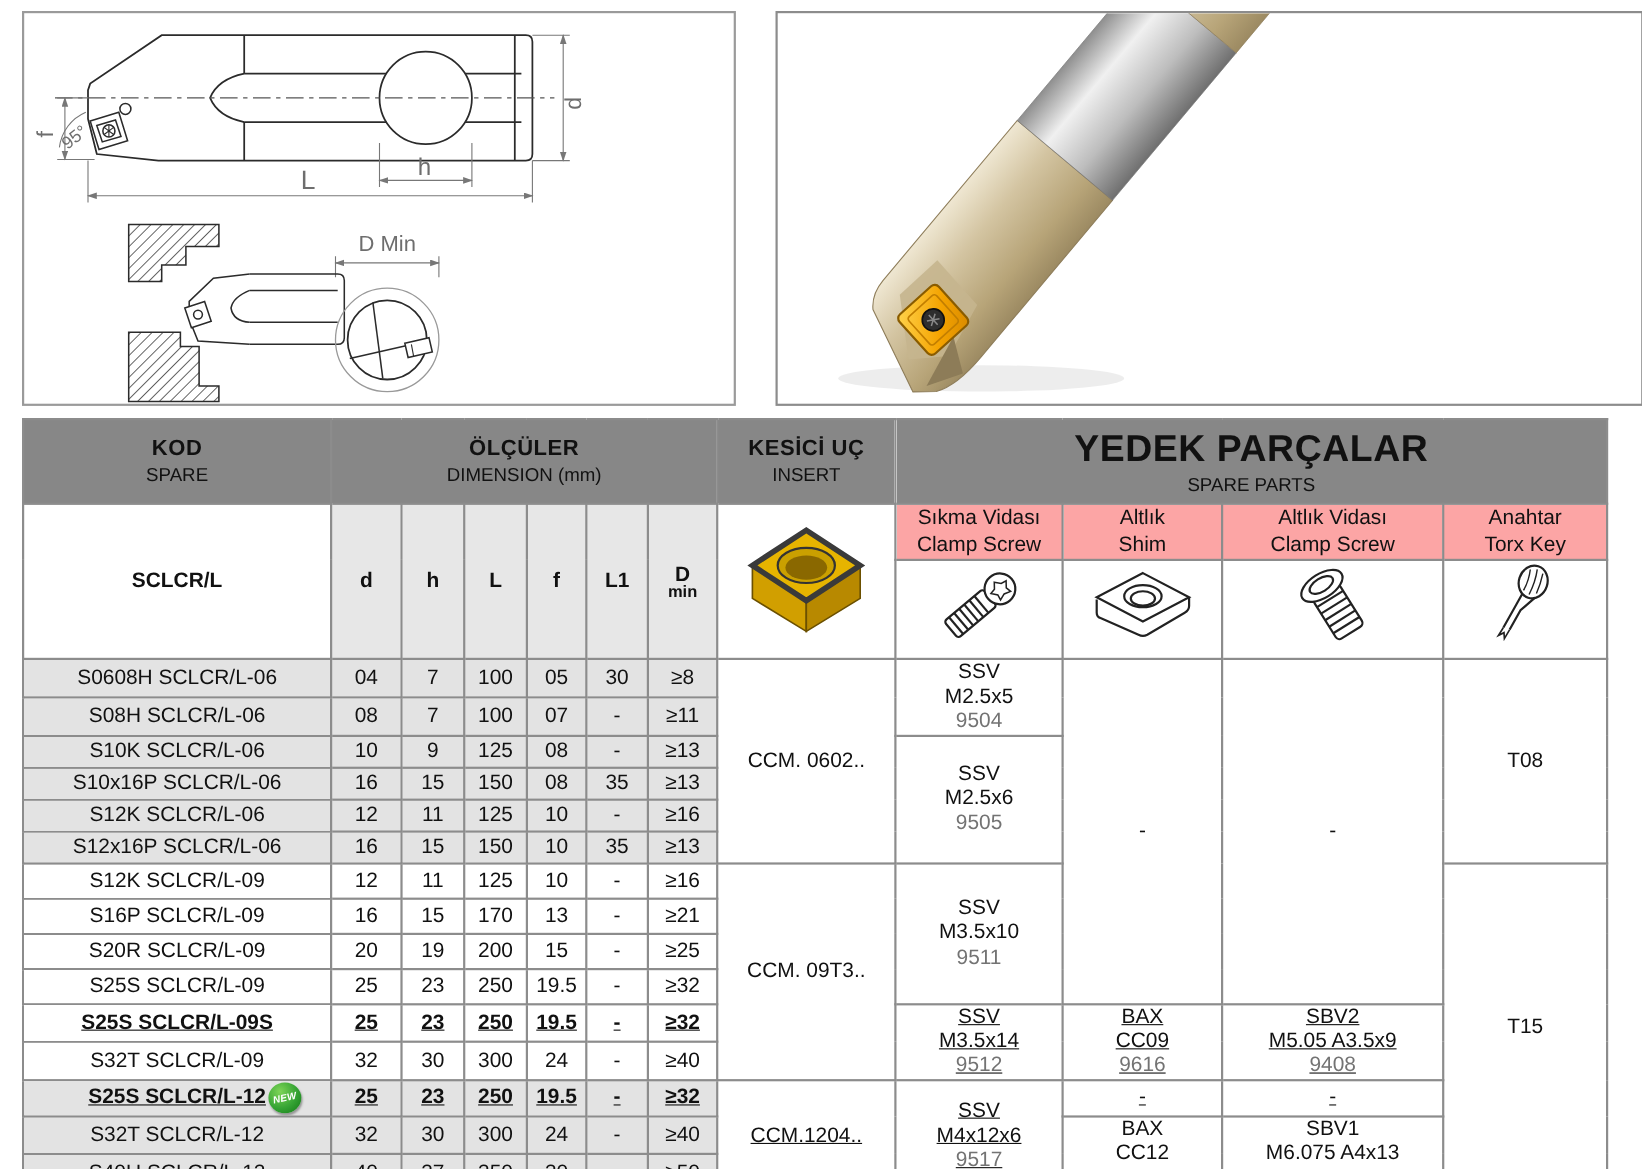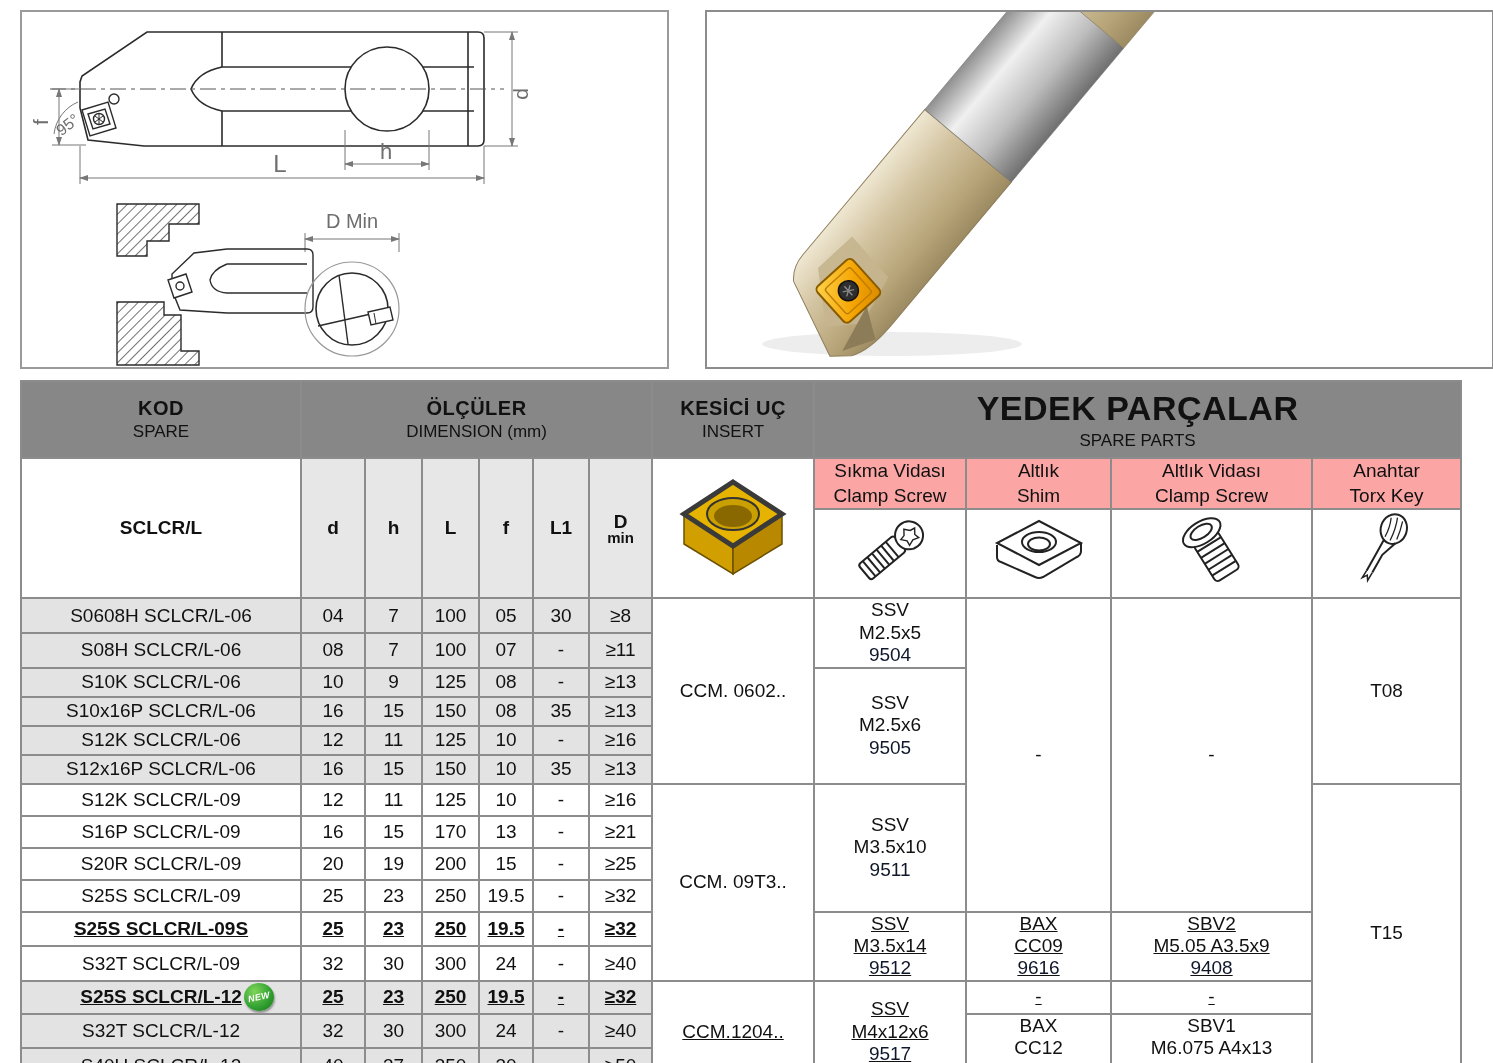--- a/index.html
+++ b/index.html
@@ -27,21 +27,21 @@
   th.iconcell{background:#fff;height:87px;}
   td.g{background:#e3e3e3;}
   td.w{background:#fff;}
   td.code{text-align:left;padding-left:8px;position:relative;}
   tr.bold td{font-weight:bold;text-decoration:underline;}
   tr.r6{height:29px;} tr.r9{height:32px;} tr.r12{height:33px;}
   tr.group-start td{border-top:3px solid #7f7f7f;}
   td.part{line-height:1.18;font-size:18px;}
   td.insert-label{font-size:20px;}
   td.torx{font-size:20px;border-radius:11px;}
-  .red{color:#0f172a;}
+  .red{color:#737373;}
   .new-badge{position:absolute;right:26px;top:1px;width:30px;height:28px;border-radius:50%;
      background:radial-gradient(circle at 35% 30%, #7ed557, #35a334 55%, #167c18 95%);
      box-shadow:1px 2px 2px rgba(0,0,0,.35);display:flex;align-items:center;justify-content:center;}
   .new-badge span{color:#fff;font-size:9px;font-weight:bold;font-style:italic;
      transform:rotate(-12deg);letter-spacing:.3px;}
   svg text{font-family:"Liberation Sans",sans-serif;}
 </style>
 </head>
 <body>
 

